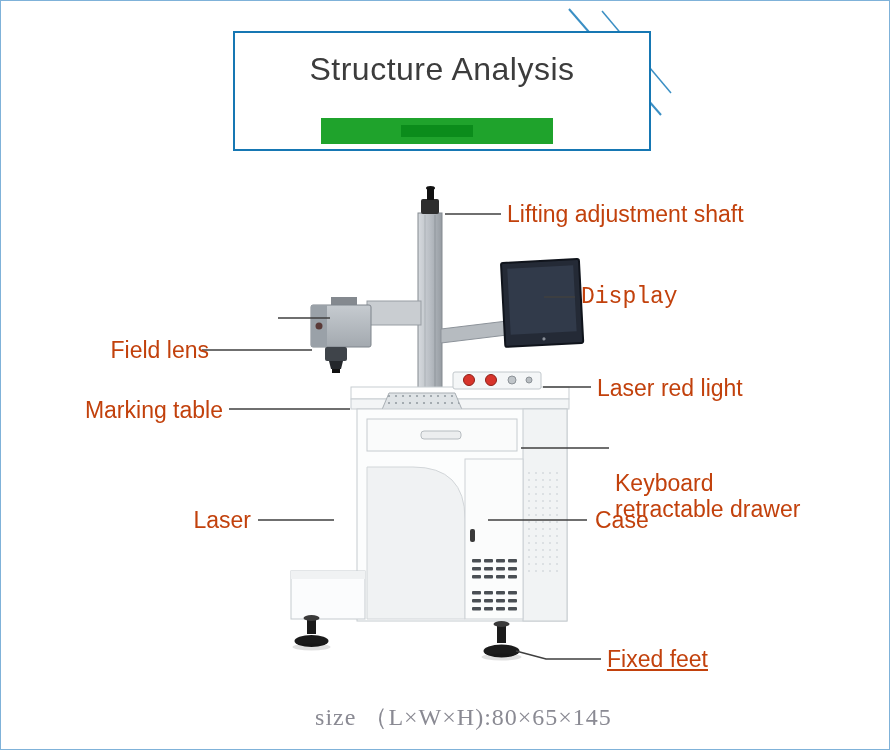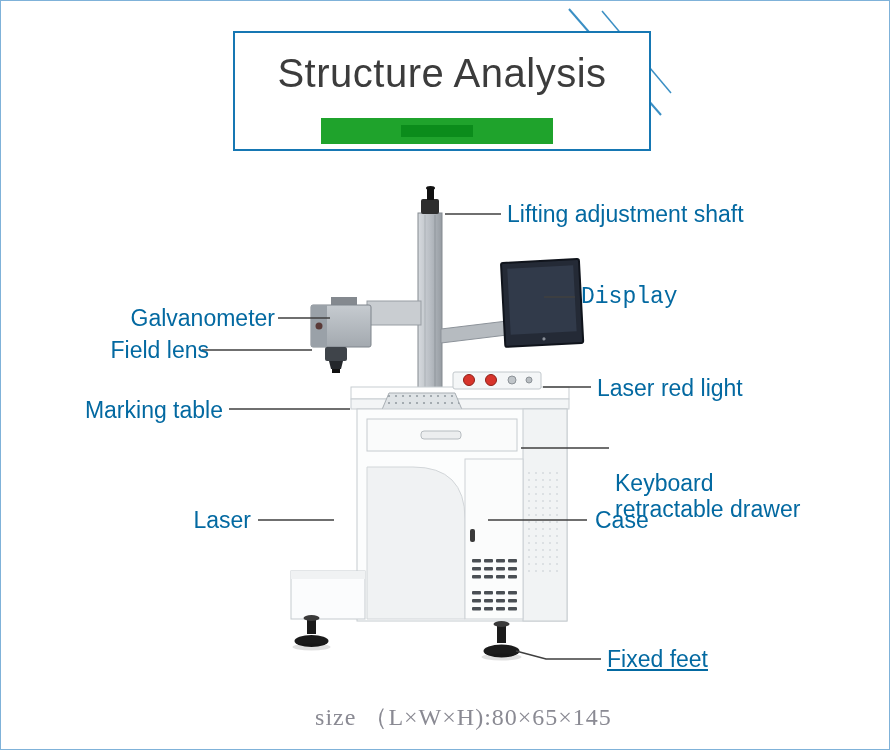--- a/index.html
+++ b/index.html
@@ -11,34 +11,34 @@
     font-family:"Liberation Sans", sans-serif;
     overflow:hidden;
   }
   
   .title-box{
     position:absolute;left:232px;top:30px;width:418px;height:120px;
     border:2px solid #1677b3;background:#ffffff;box-sizing:border-box;
   }
   .title-text{
     position:absolute;left:0;right:0;top:18px;
-    text-align:center;font-size:40px;color:#3c3c3c;font-weight:400;
+    text-align:center;font-size:32px;color:#3c3c3c;font-weight:400;
     letter-spacing:0.5px;
   }
   .title-bar{
     position:absolute;left:86px;top:85px;width:232px;height:26px;
     background:#1fa32c;
   }
   .title-bar-inner{
     position:absolute;left:80px;top:7px;width:72px;height:12px;
     background:#0b8c1b;
   }
   
   .lbl{
-    position:absolute;font-size:23px;color:#0369a1;line-height:1.15;
+    position:absolute;font-size:23px;color:#c2410c;line-height:1.15;
     white-space:nowrap;
   }
   .lbl.right-align{text-align:right;}
   .lbl.wrap{white-space:normal;margin-top:36px;}
   .size-caption{
     position:absolute;left:0;right:0;top:700px;text-align:center;
     font-family:"Liberation Serif", serif;
     font-size:24px;color:#8a8a93;letter-spacing:1px;margin-left:37px;
   }
   svg{position:absolute;left:0;top:0;}
@@ -206,21 +206,20 @@
 
   <div class="title-box">
     <div class="title-text">Structure Analysis</div>
     <div class="title-bar">
       <div class="title-bar-inner"></div>
     </div>
   </div>
 
   <div class="lbl" style="left:506px;top:200px;">Lifting adjustment shaft</div>
   <div class="lbl" style="left:580px;top:283px;font-family:Liberation Mono, monospace;">Display</div>
-  <div class="lbl right-align" style="left:112px;top:304px;width:162px;">Galvanometer</div>
   <div class="lbl right-align" style="left:108px;top:336px;width:100px;">Field lens</div>
   <div class="lbl right-align" style="left:36px;top:396px;width:186px;">Marking table</div>
   <div class="lbl" style="left:596px;top:374px;">Laser red light</div>
   <div class="lbl wrap" style="left:614px;top:433px;width:200px;">Keyboard retractable drawer</div>
   <div class="lbl right-align" style="left:186px;top:506px;width:64px;">Laser</div>
   <div class="lbl" style="left:594px;top:506px;">Case</div>
   <div class="lbl" style="left:606px;top:645px;text-decoration:underline;">Fixed feet</div>
 
   <div class="size-caption">size （L×W×H):80×65×145</div>
 

